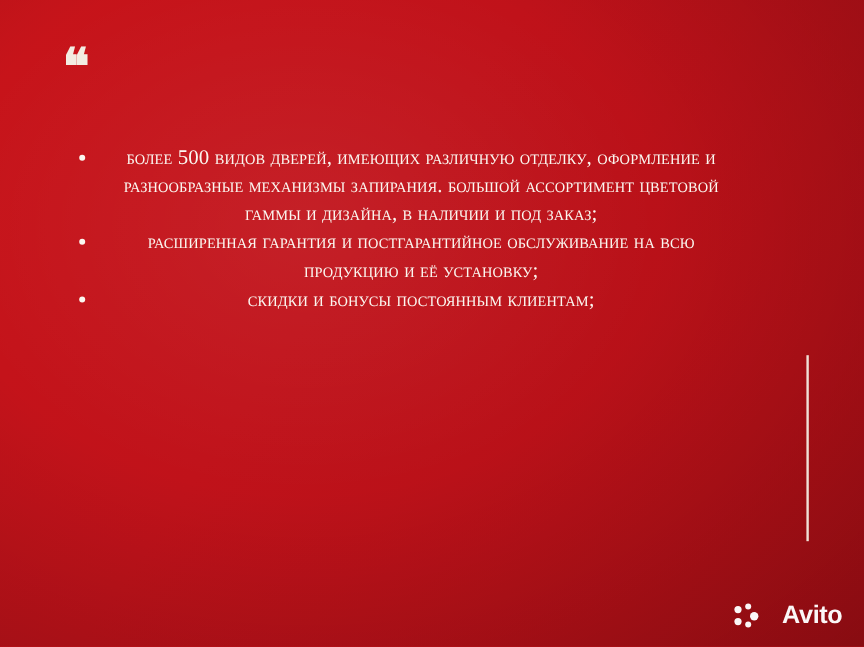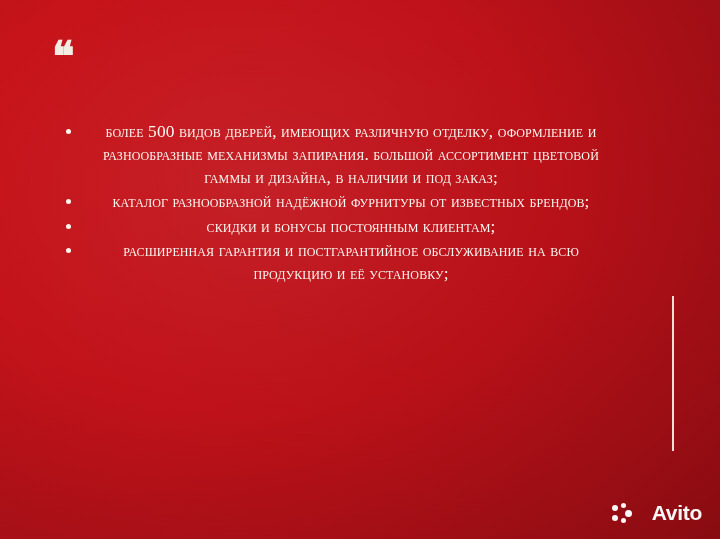--- a/index.html
+++ b/index.html
@@ -126,23 +126,22 @@
 
 <div class="slide">
 
   <div class="vignette"></div>
 
   <div class="quote-mark">❝</div>
 
 
   <ul class="bullets">
     <li><span>Более 500 видов дверей, имеющих различную отделку, оформление и разнообразные механизмы запирания. Большой ассортимент цветовой гаммы и дизайна, в наличии и под заказ;</span></li>
-    <li><span>Каталог разнообразной надёжной фурнитуры от известных брендов;</span></li>
+    <li><span>Расширенная гарантия и постгарантийное обслуживание на всю продукцию и её установку;</span></li>
     <li><span>Скидки и бонусы постоянным клиентам;</span></li>
-    <li><span>Расширенная гарантия и постгарантийное обслуживание на всю продукцию и её установку;</span></li>
   </ul>
 
   <div class="side-rule"></div>
 
   <div class="watermark">
     <span class="wm-dots">
       <i></i>
         <i></i>
         <i></i>
         <i></i>

